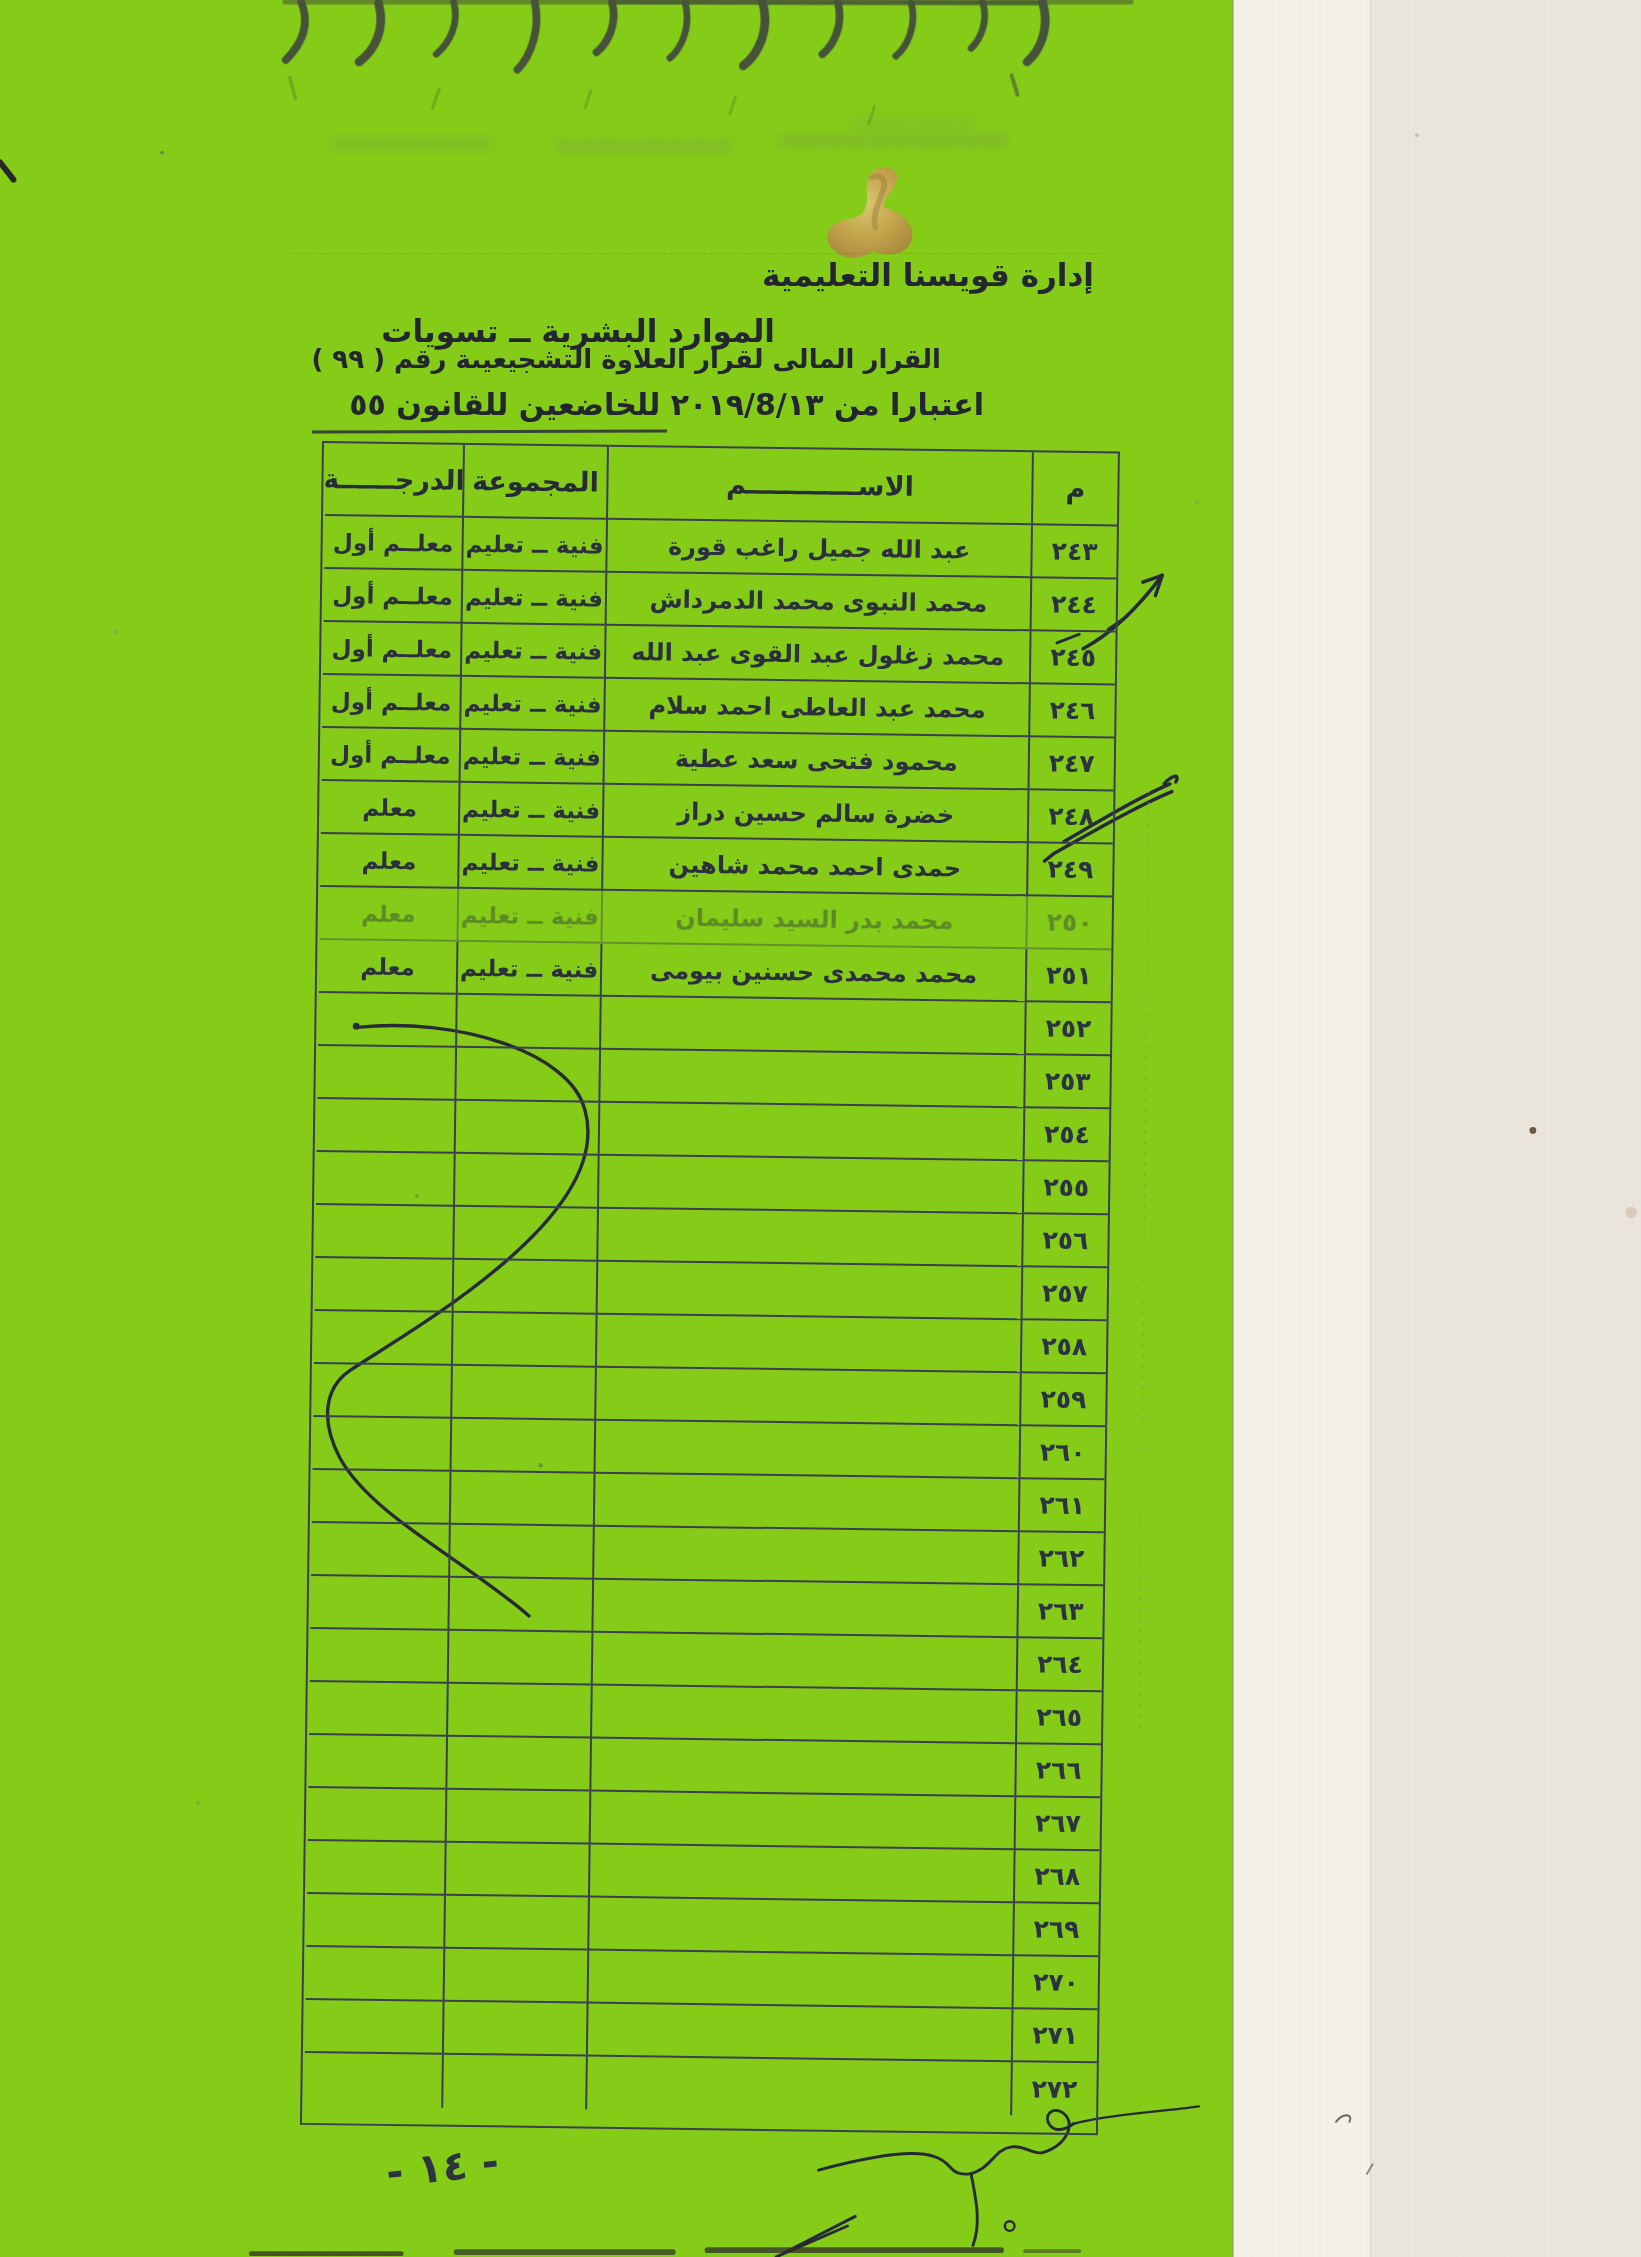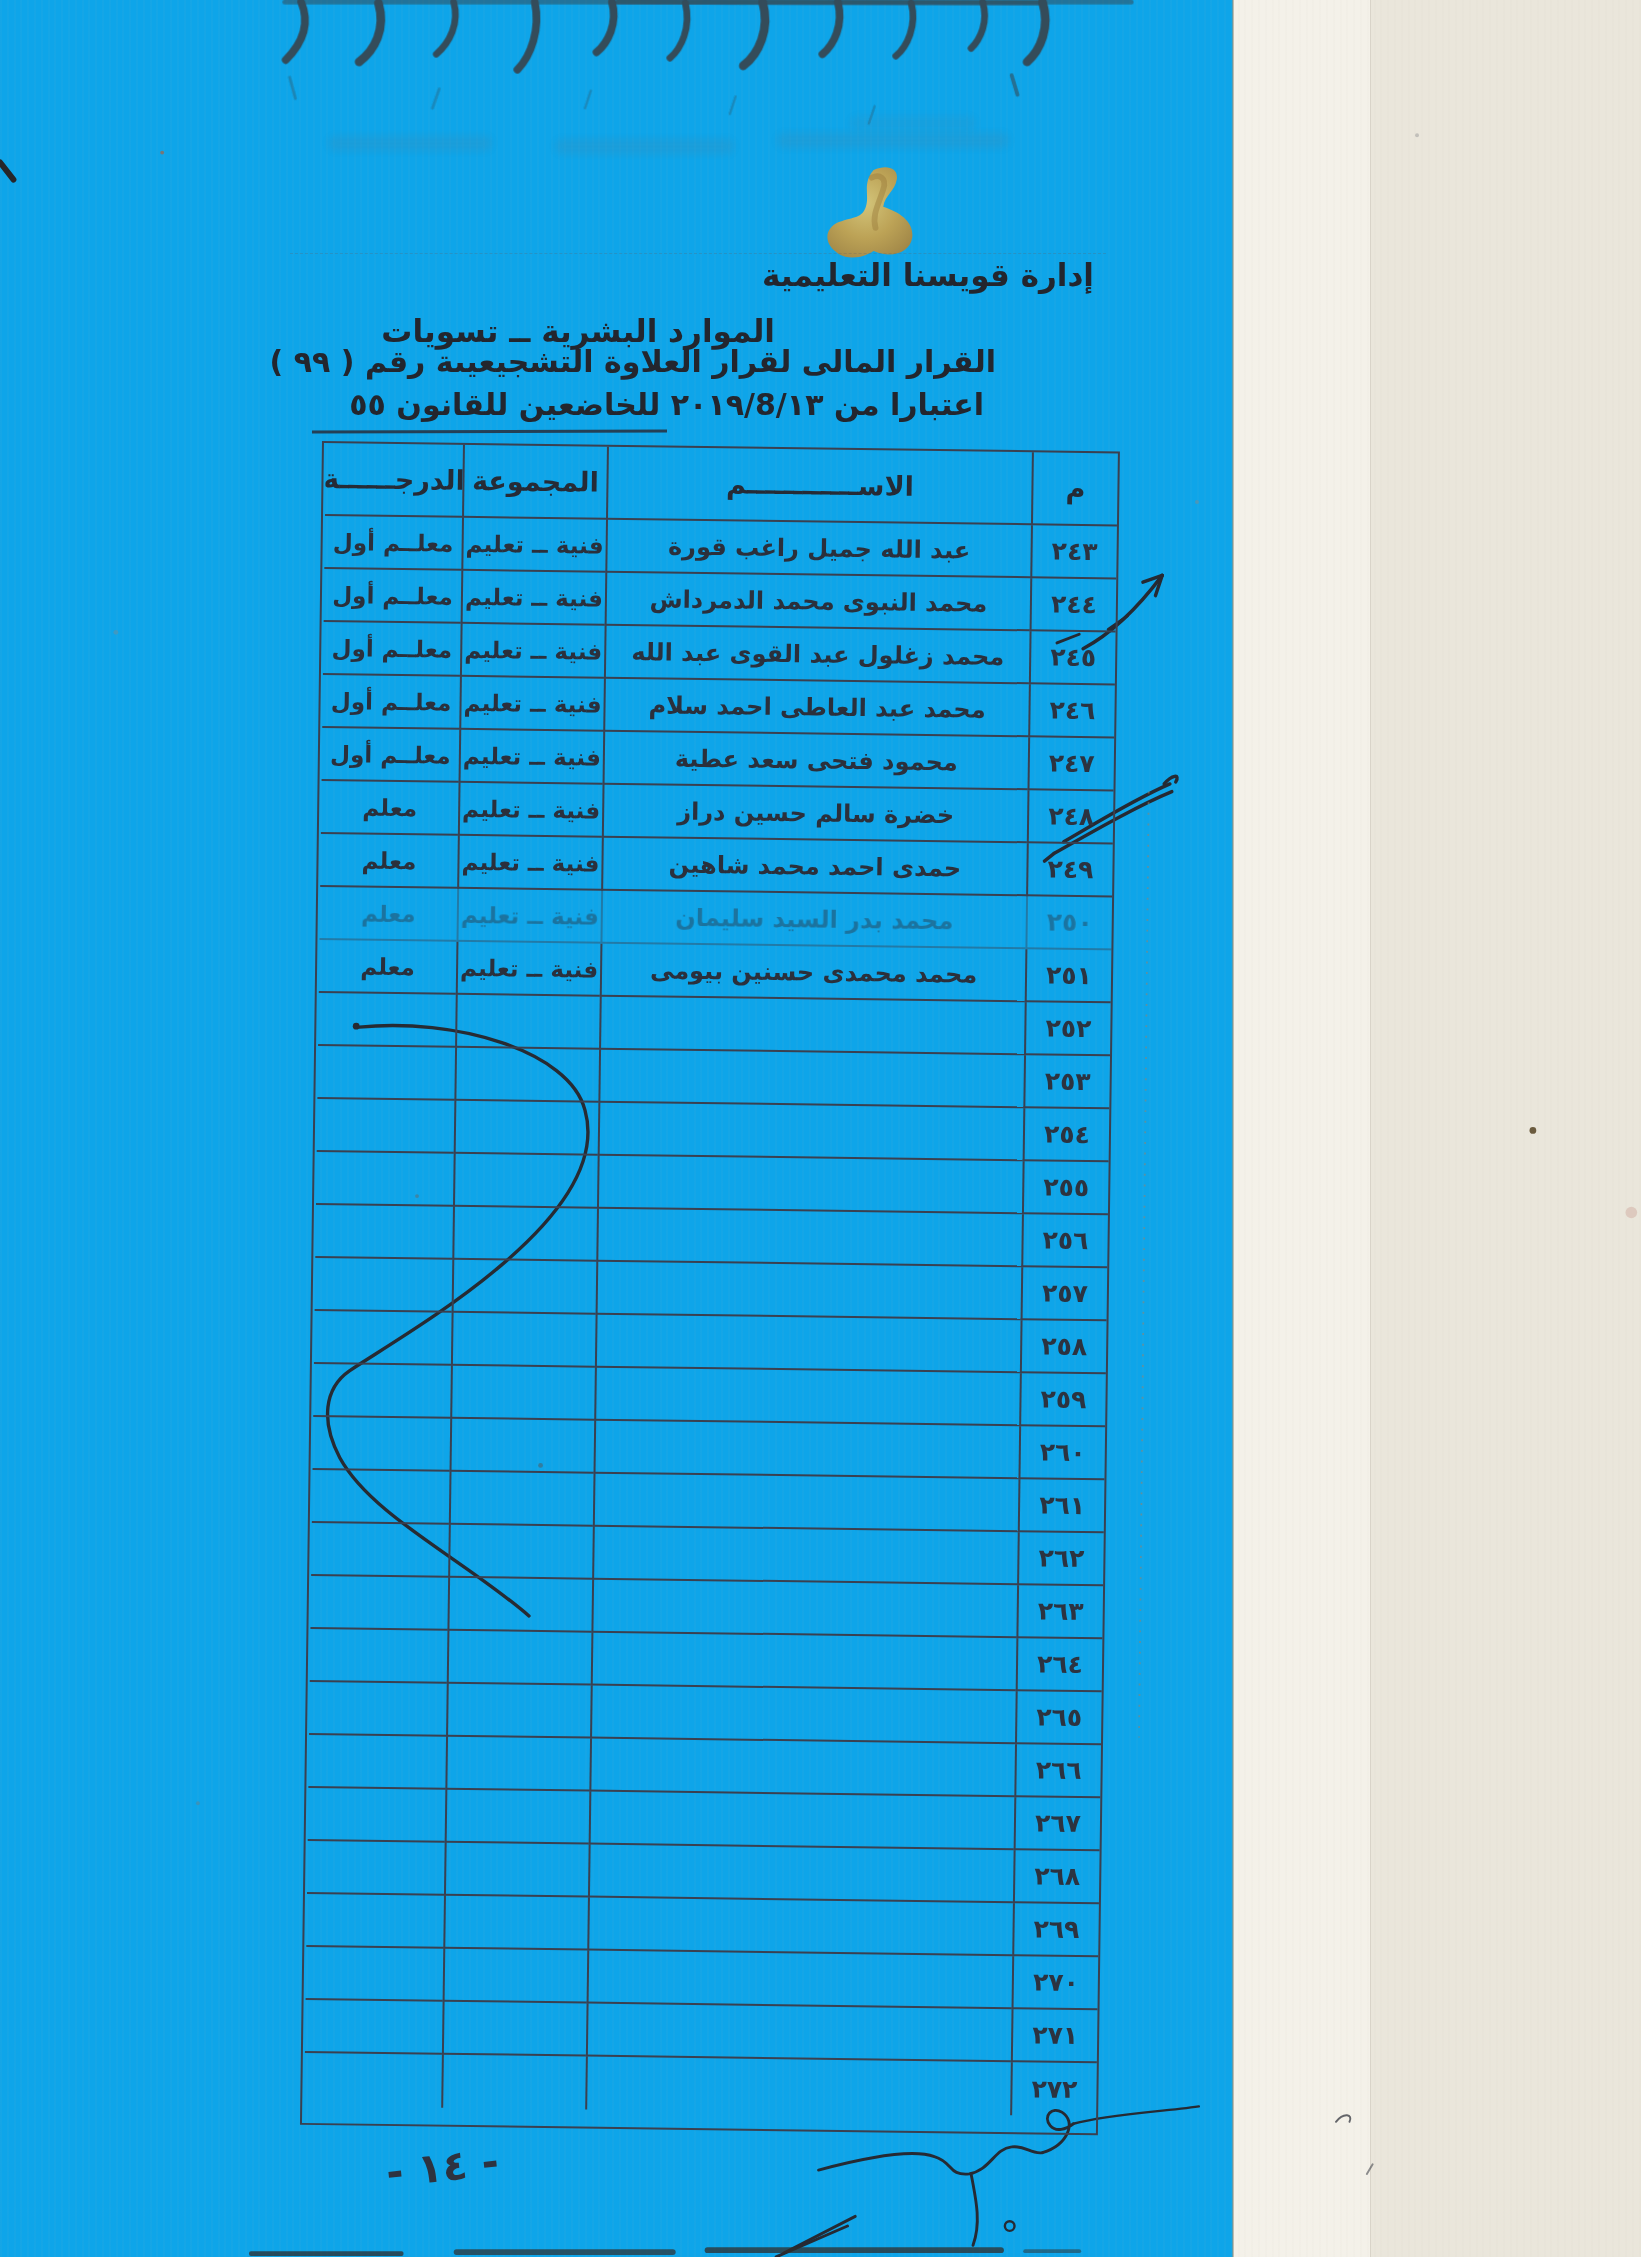--- a/index.html
+++ b/index.html
@@ -1,32 +1,32 @@
 <!DOCTYPE html>
 <html lang="ar"><head>
 <meta charset="utf-8">
 <style>
   html,body{margin:0;padding:0;background:#d8d4c9;}
   #canvas{
     position:relative;width:1641px;height:2257px;overflow:hidden;
-    background:#0ea5e9;
+    background:#84cc16;
     font-family:"DejaVu Sans",sans-serif;
   }
   
   .strip-mid{position:absolute;top:0;left:1233px;width:138px;height:100%;background:#f4f1e9;}
   .strip-right{position:absolute;top:0;left:1371px;width:270px;height:100%;background:#eae6db;}
   .edge-line{position:absolute;top:0;left:1232px;width:1.9px;height:100%;background:rgba(150,143,126,.55);}
   .edge-line2{position:absolute;top:0;left:1370px;width:1px;height:100%;background:rgba(165,158,142,.35);}
   .texture{position:absolute;inset:0;pointer-events:none;opacity:.04;
     background:repeating-linear-gradient(90deg,#bdb8a9 0 1.9px,transparent 1.9px 6.8px);}
   
   .hline{position:absolute;direction:rtl;font-weight:700;color:#23262e;white-space:nowrap;}
   .h1{top:257px;right:547px;font-size:31px;}
   .h2{top:313px;right:866px;font-size:31px;}
-  .h3{top:344px;right:645px;font-size:30px;}
+  .h3{top:344px;right:700px;font-size:26px;}
   .h4{top:387px;right:657px;font-size:30px;}
   .underline4{position:absolute;left:312px;top:430px;width:355px;height:2.9px;background:rgba(40,46,60,.85);transform:rotate(-.2deg);}
   .dotline{position:absolute;left:290px;top:253px;width:816px;border-top:1.9px dashed rgba(96,98,104,.28);}
   
   .bleed{position:absolute;height:14.5px;background:#6a7382;opacity:.13;filter:blur(3.9px);border-radius:7.7px;}
   .b1{left:328px;top:136px;width:164px;}
   .b2{left:555px;top:139px;width:179px;}
   .b3{left:777px;top:133px;width:232px;}
   .b4{left:850px;top:116px;width:126px;opacity:.09;}
   

